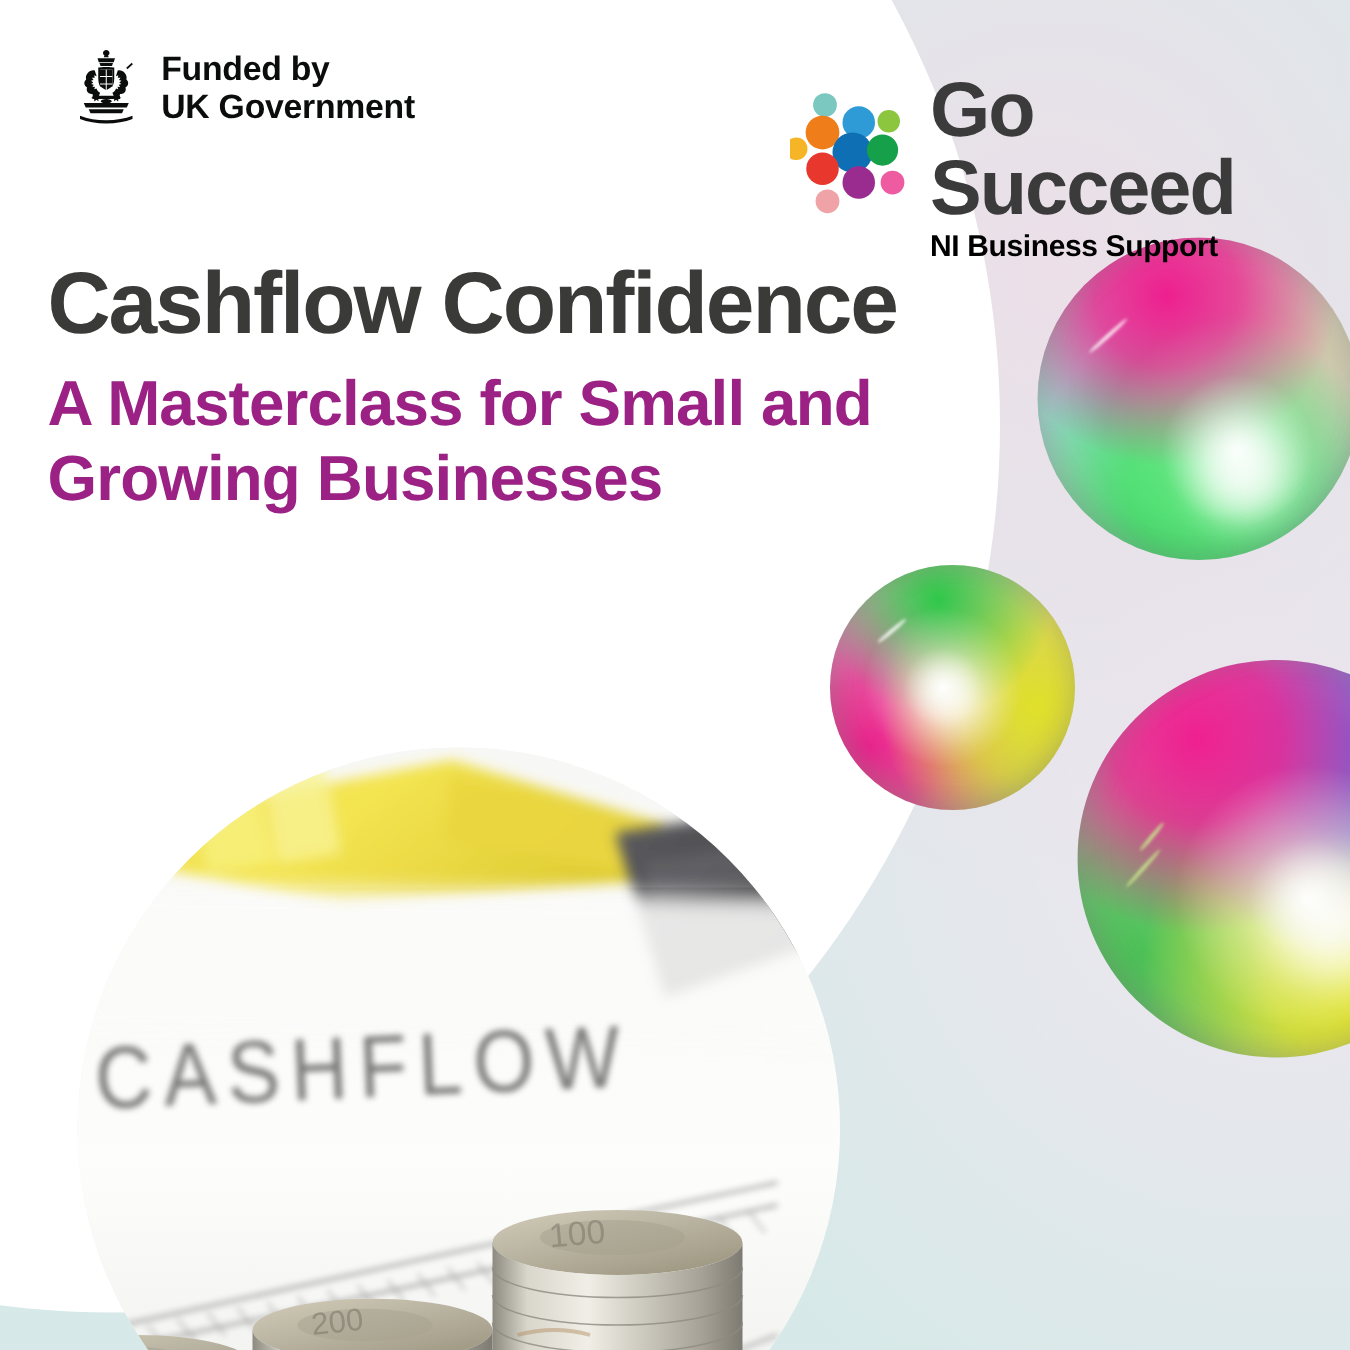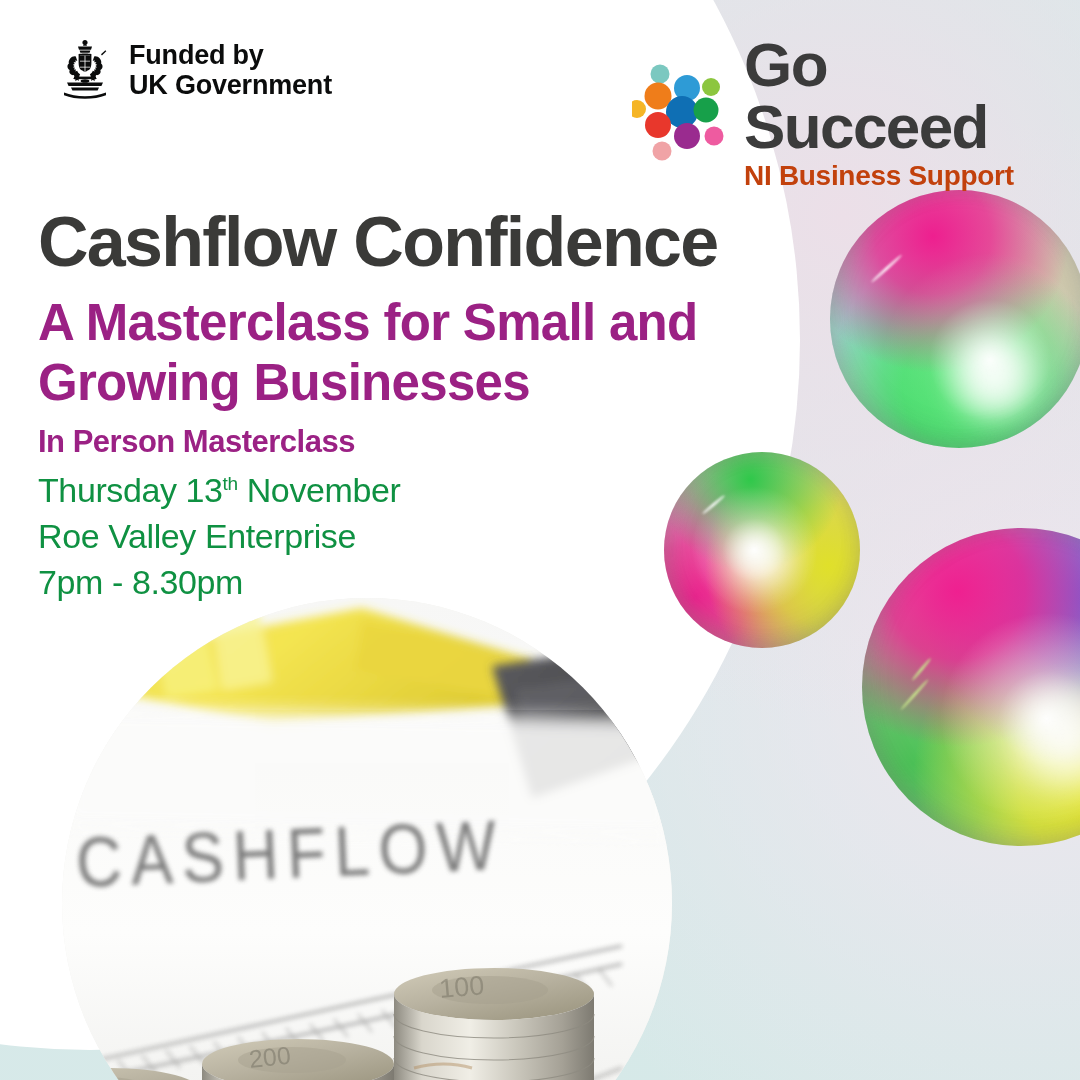--- a/index.html
+++ b/index.html
@@ -126,27 +126,27 @@
     font-size:27px;font-weight:700;line-height:1.12;
     color:#0b0c0c;letter-spacing:-.2px;white-space:pre-line;
   }
 
   
   #gosucceed-logo{
     position:absolute;left:632px;top:34px;
     display:flex;align-items:center;gap:8px;
   }
   #gs-dots{width:104px;height:100px;display:block;flex:0 0 auto;}
-  #gs-words{display:flex;flex-direction:column;line-height:1;}
+  #gs-words{display:flex;flex-direction:column;line-height:1;margin-top:24px;}
   #gs-title{
     font-size:62px;font-weight:700;color:#3b3b3b;
     letter-spacing:-1.6px;
   }
   #gs-sub{
-    font-size:28px;font-weight:700;color:#c2410c;
+    font-size:24px;font-weight:700;color:#000000;
     letter-spacing:-.3px;margin-top:4px;
   }
 
   
   #headline-block{position:absolute;left:38px;top:206px;width:710px;}
   #title-main{
     font-size:70px;font-weight:700;color:#3a3a38;
     letter-spacing:-1.7px;line-height:1.04;margin:0;
   }
   #title-sub{
@@ -260,26 +260,20 @@
       <div id="gs-title">Go Succeed</div>
       <div id="gs-sub">NI Business Support</div>
     </div>
   </div>
 
   <div id="headline-block">
     <h1 id="title-main">Cashflow Confidence</h1>
     <h2 id="title-sub">A Masterclass for Small and Growing Businesses</h2>
   </div>
 
-  <div id="details-block">
-    <p id="detail-heading">In Person Masterclass</p>
-    <p class="detail-line"><span>Thursday 13</span><sup>th</sup><span> November</span></p>
-    <p class="detail-line">Roe Valley Enterprise</p>
-    <p class="detail-line">7pm - 8.30pm</p>
-  </div>
 
   <div id="photo-circle">
     <svg id="photo-svg" viewBox="0 0 610 610" preserveAspectRatio="xMidYMid slice">
       <defs>
         <linearGradient id="paperG" x1="0" y1="0" x2="0" y2="1">
           <stop offset="0%" stop-color="#f7f7f5"></stop>
           <stop offset="55%" stop-color="#fdfdfc"></stop>
           <stop offset="100%" stop-color="#ebebe8"></stop>
         </linearGradient>
         <linearGradient id="hiG" x1="0" y1="0" x2="1" y2="0.35">

